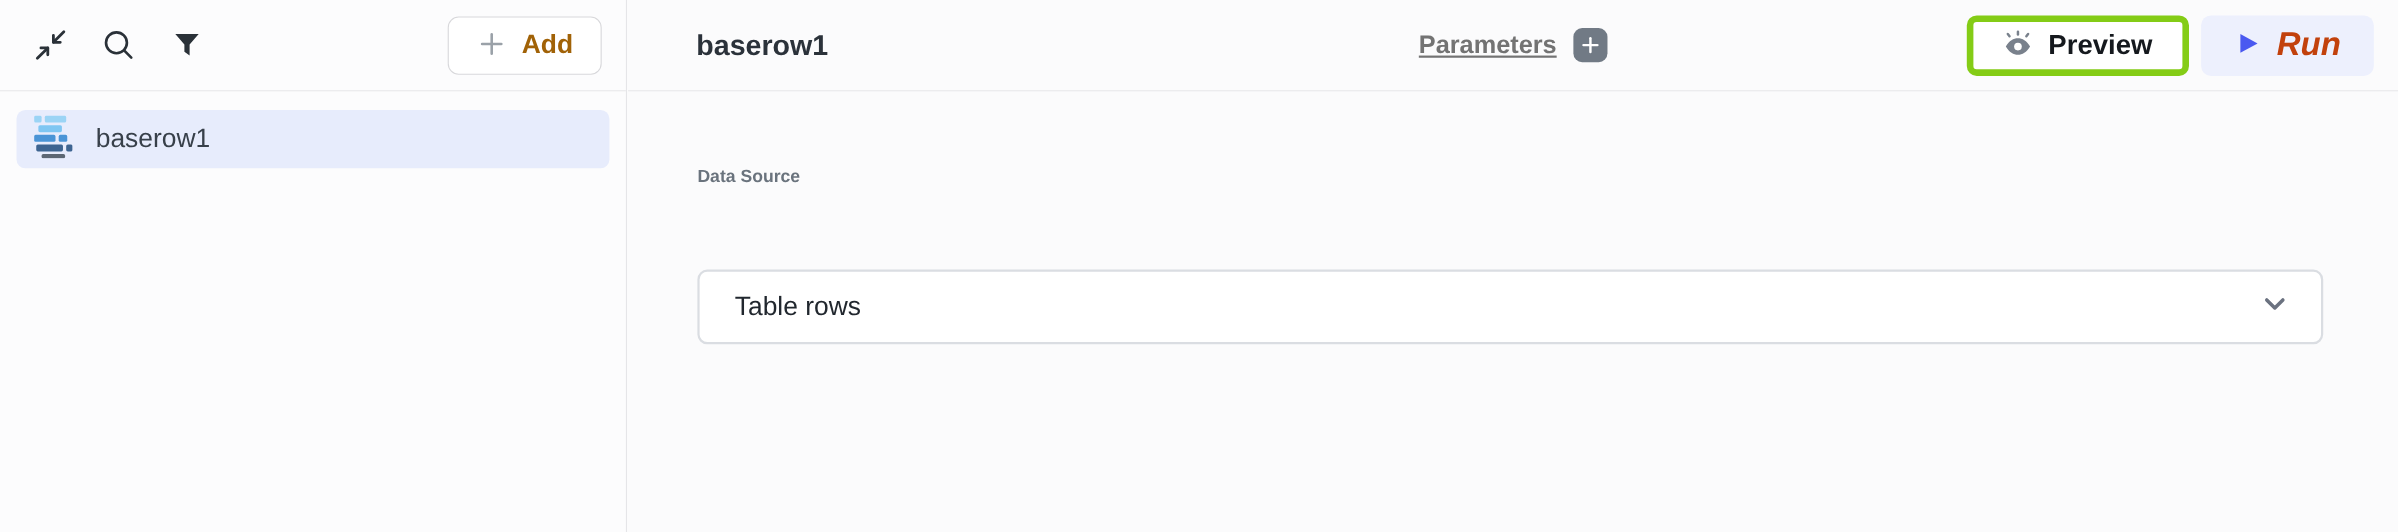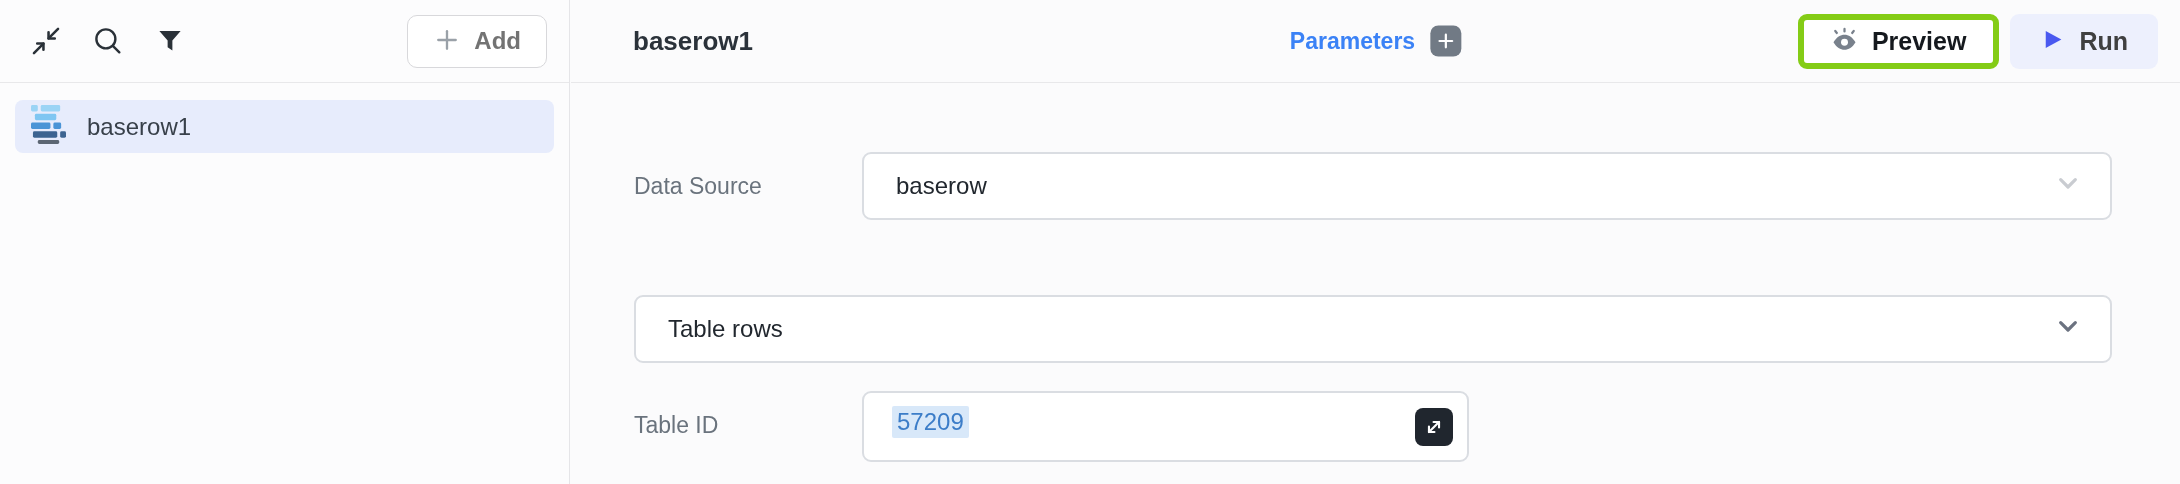--- a/index.html
+++ b/index.html
@@ -44,21 +44,21 @@
     height: 53px;
     display: flex; align-items: center;
     gap: 13px;
     padding: 0 25px;
     background: #ffffff;
     border: 1px solid #d8d8db;
     border-radius: 10px;
     cursor: pointer;
   }
   .add-btn .add-label {
-    font-size: 24px; font-weight: 700; color: #737373;
+    font-size: 24px; font-weight: 700; color: #a16207;
   }
 
   .query-list { padding: 17px 15px; }
   .query-item {
     height: 53px;
     display: flex; align-items: center;
     gap: 21px;
     padding: 0 16px;
     background: #e7ecfc;
     border-radius: 8px;
@@ -83,21 +83,21 @@
   }
   .main-title {
     font-size: 26px; font-weight: 700; color: #2b323a;
   }
   .params-group {
     position: absolute;
     left: 50%; top: 50%;
     transform: translate(-50%, -50%);
     display: flex; align-items: center; gap: 15px;
   }
-  .params-label { font-size: 23px; font-weight: 700; color: #3b82f6; }
+  .params-label { font-size: 23px; font-weight: 700; color: #737373; text-decoration: underline; }
   .params-add {
     width: 31px; height: 31px;
     background: #717a85;
     border-radius: 8px;
     display: flex; align-items: center; justify-content: center;
     cursor: pointer;
   }
   .header-actions { margin-left: auto; display: flex; align-items: center; gap: 11px; }
   .preview-btn {
     height: 55px;
@@ -111,37 +111,37 @@
   .preview-label { font-size: 25px; font-weight: 700; color: #15191e; }
   .run-btn {
     height: 55px;
     display: flex; align-items: center; gap: 14px;
     padding: 0 30px;
     background: #edf0fd;
     border: none;
     border-radius: 9px;
     cursor: pointer;
   }
-  .run-label { font-size: 25px; font-weight: 700; color: #404040; }
+  .run-label { font-size: 30px; font-weight: 700; color: #c2410c; font-style: italic; }
 
   
   .form-row {
     display: flex;
     margin-left: 63px;
     margin-right: 68px;
   }
   .row-datasource { margin-top: 69px; }
   .row-operation  { margin-top: 75px; }
   .row-tableid    { margin-top: 28px; }
 
   .field-label {
     width: 228px;
     flex: none;
-    font-size: 23px;
-    font-weight: 400;
+    font-size: 16px;
+    font-weight: 700;
     color: #6a737d;
     align-self: center;
   }
   .row-tableid .field-label {
     align-self: flex-start;
     padding-top: 21px;
   }
 
   .select-field {
     flex: 1;
@@ -286,49 +286,28 @@
               <path d="M5.5 3.8 L20.5 12 L5.5 20.2 Z"></path>
             </svg>
           </span>
           <span class="run-label">Run</span>
         </button>
       </div>
     </div>
 
     <div class="form-row row-datasource">
       <div class="field-label">Data Source</div>
-      <div class="select-field">
-        <span>baserow</span>
-        <span class="chev">
-          <svg width="32" height="32" viewBox="0 0 24 24" fill="none" stroke="#c9ccd1" stroke-width="2.4" stroke-linecap="round" stroke-linejoin="round">
-            <polyline points="6.5 9.5 12 15 17.5 9.5"></polyline>
-          </svg>
-        </span>
-      </div>
     </div>
 
     <div class="form-row row-operation">
       <div class="select-field">
         <span>Table rows</span>
         <span class="chev">
           <svg width="32" height="32" viewBox="0 0 24 24" fill="none" stroke="#6b7280" stroke-width="2.4" stroke-linecap="round" stroke-linejoin="round">
             <polyline points="6.5 9.5 12 15 17.5 9.5"></polyline>
           </svg>
         </span>
       </div>
     </div>
 
-    <div class="form-row row-tableid">
-      <div class="field-label">Table ID</div>
-      <div class="code-field">
-        <span class="code-token">57209</span>
-        <span class="expand-btn">
-          <svg width="22" height="22" viewBox="0 0 24 24" fill="none" stroke="#ffffff" stroke-width="2.3" stroke-linecap="round" stroke-linejoin="round">
-            <line x1="6.5" y1="17.5" x2="17.5" y2="6.5"></line>
-            <polyline points="11.5 6.5 17.5 6.5 17.5 12.5"></polyline>
-            <polyline points="12.5 17.5 6.5 17.5 6.5 11.5"></polyline>
-          </svg>
-        </span>
-      </div>
-    </div>
 
   </div>
 </div>
 
 </body></html>

